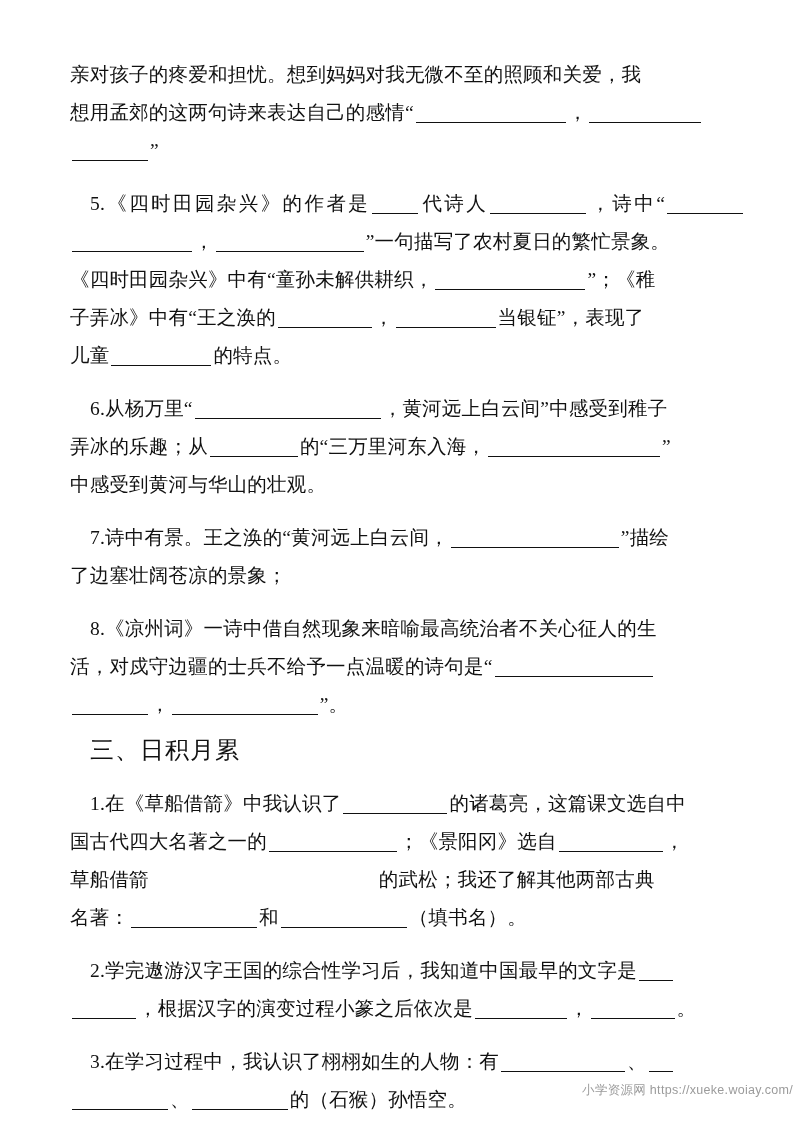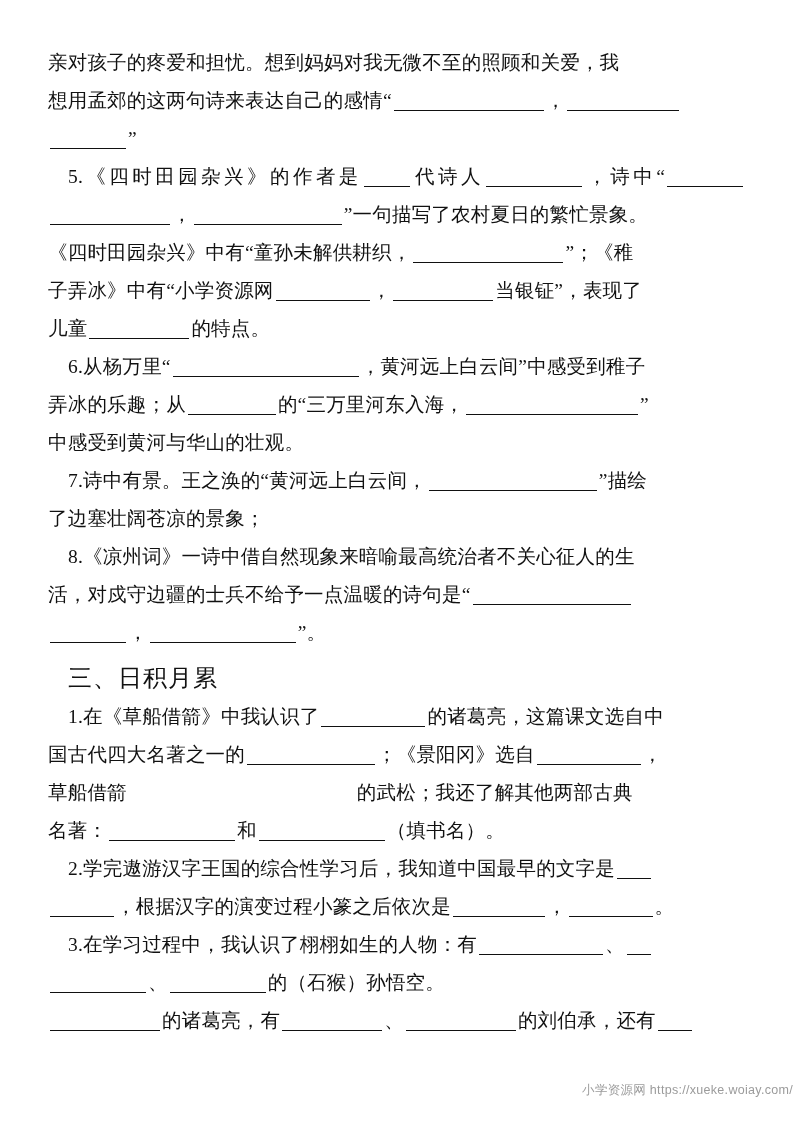--- a/index.html
+++ b/index.html
@@ -10,36 +10,37 @@
   body {
     width: 793px;
     height: 1121px;
     font-family: "Liberation Serif", "DejaVu Serif", serif;
     color: #111111;
     position: relative;
     overflow: hidden;
   }
   #page {
     position: absolute;
-    left: 0; top: 0;
+    left: 0; top: 12px;
     width: 793px;
     height: 991px;
     box-sizing: border-box;
-    padding: 44px 48px 0 48px;
+    padding: 44px 48px 0 70px;
   }
   .para {
     font-size: 19.5px;
     line-height: 38px;
     text-align: justify;
     text-justify: inter-ideograph;
     margin: 0 0 0 0;
     letter-spacing: 0.2px;
   }
   .indent {
     text-indent: 20px;
+    margin-top: 15px;
   }
   .blk {
     display: inline-block;
     border-bottom: 1.6px solid #111;
     height: 22px;
     vertical-align: -4px;
     margin: 0 2px;
   }
   .section-title {
     font-size: 24px;
@@ -74,21 +75,21 @@
     <span class="blk" style="width:76px"></span><span>”</span>
   </p>
 
   <p class="para indent">
     <span>5.</span><span>《四时田园杂兴》的作者是</span><span class="blk" style="width:46px"></span><span>代诗人</span><span class="blk" style="width:96px"></span><span>，诗中“</span><span class="blk" style="width:76px"></span><span class="blk" style="width:120px"></span><span>，</span><span class="blk" style="width:148px"></span><span>”一句描写了农村夏日的繁忙景象。</span>
   </p>
   <p class="para">
     <span>《四时田园杂兴》中有“童孙未解供耕织，</span><span class="blk" style="width:150px"></span><span>”；《稚</span>
   </p>
   <p class="para">
-    <span>子弄冰》中有“小学资源网</span><span class="blk" style="width:94px"></span><span>，</span><span class="blk" style="width:100px"></span><span>当银钲”，表现了</span>
+    <span>子弄冰》中有“王之涣的</span><span class="blk" style="width:94px"></span><span>，</span><span class="blk" style="width:100px"></span><span>当银钲”，表现了</span>
   </p>
   <p class="para">
     <span>儿童</span><span class="blk" style="width:100px"></span><span>的特点。</span>
   </p>
 
   <p class="para indent">
     <span>6.</span><span>从杨万里“</span><span class="blk" style="width:186px"></span><span>，黄河远上白云间”中感受到稚子</span>
   </p>
   <p class="para">
     <span>弄冰的乐趣；从</span><span class="blk" style="width:88px"></span><span>的“三万里河东入海，</span><span class="blk" style="width:172px"></span><span>”</span>

